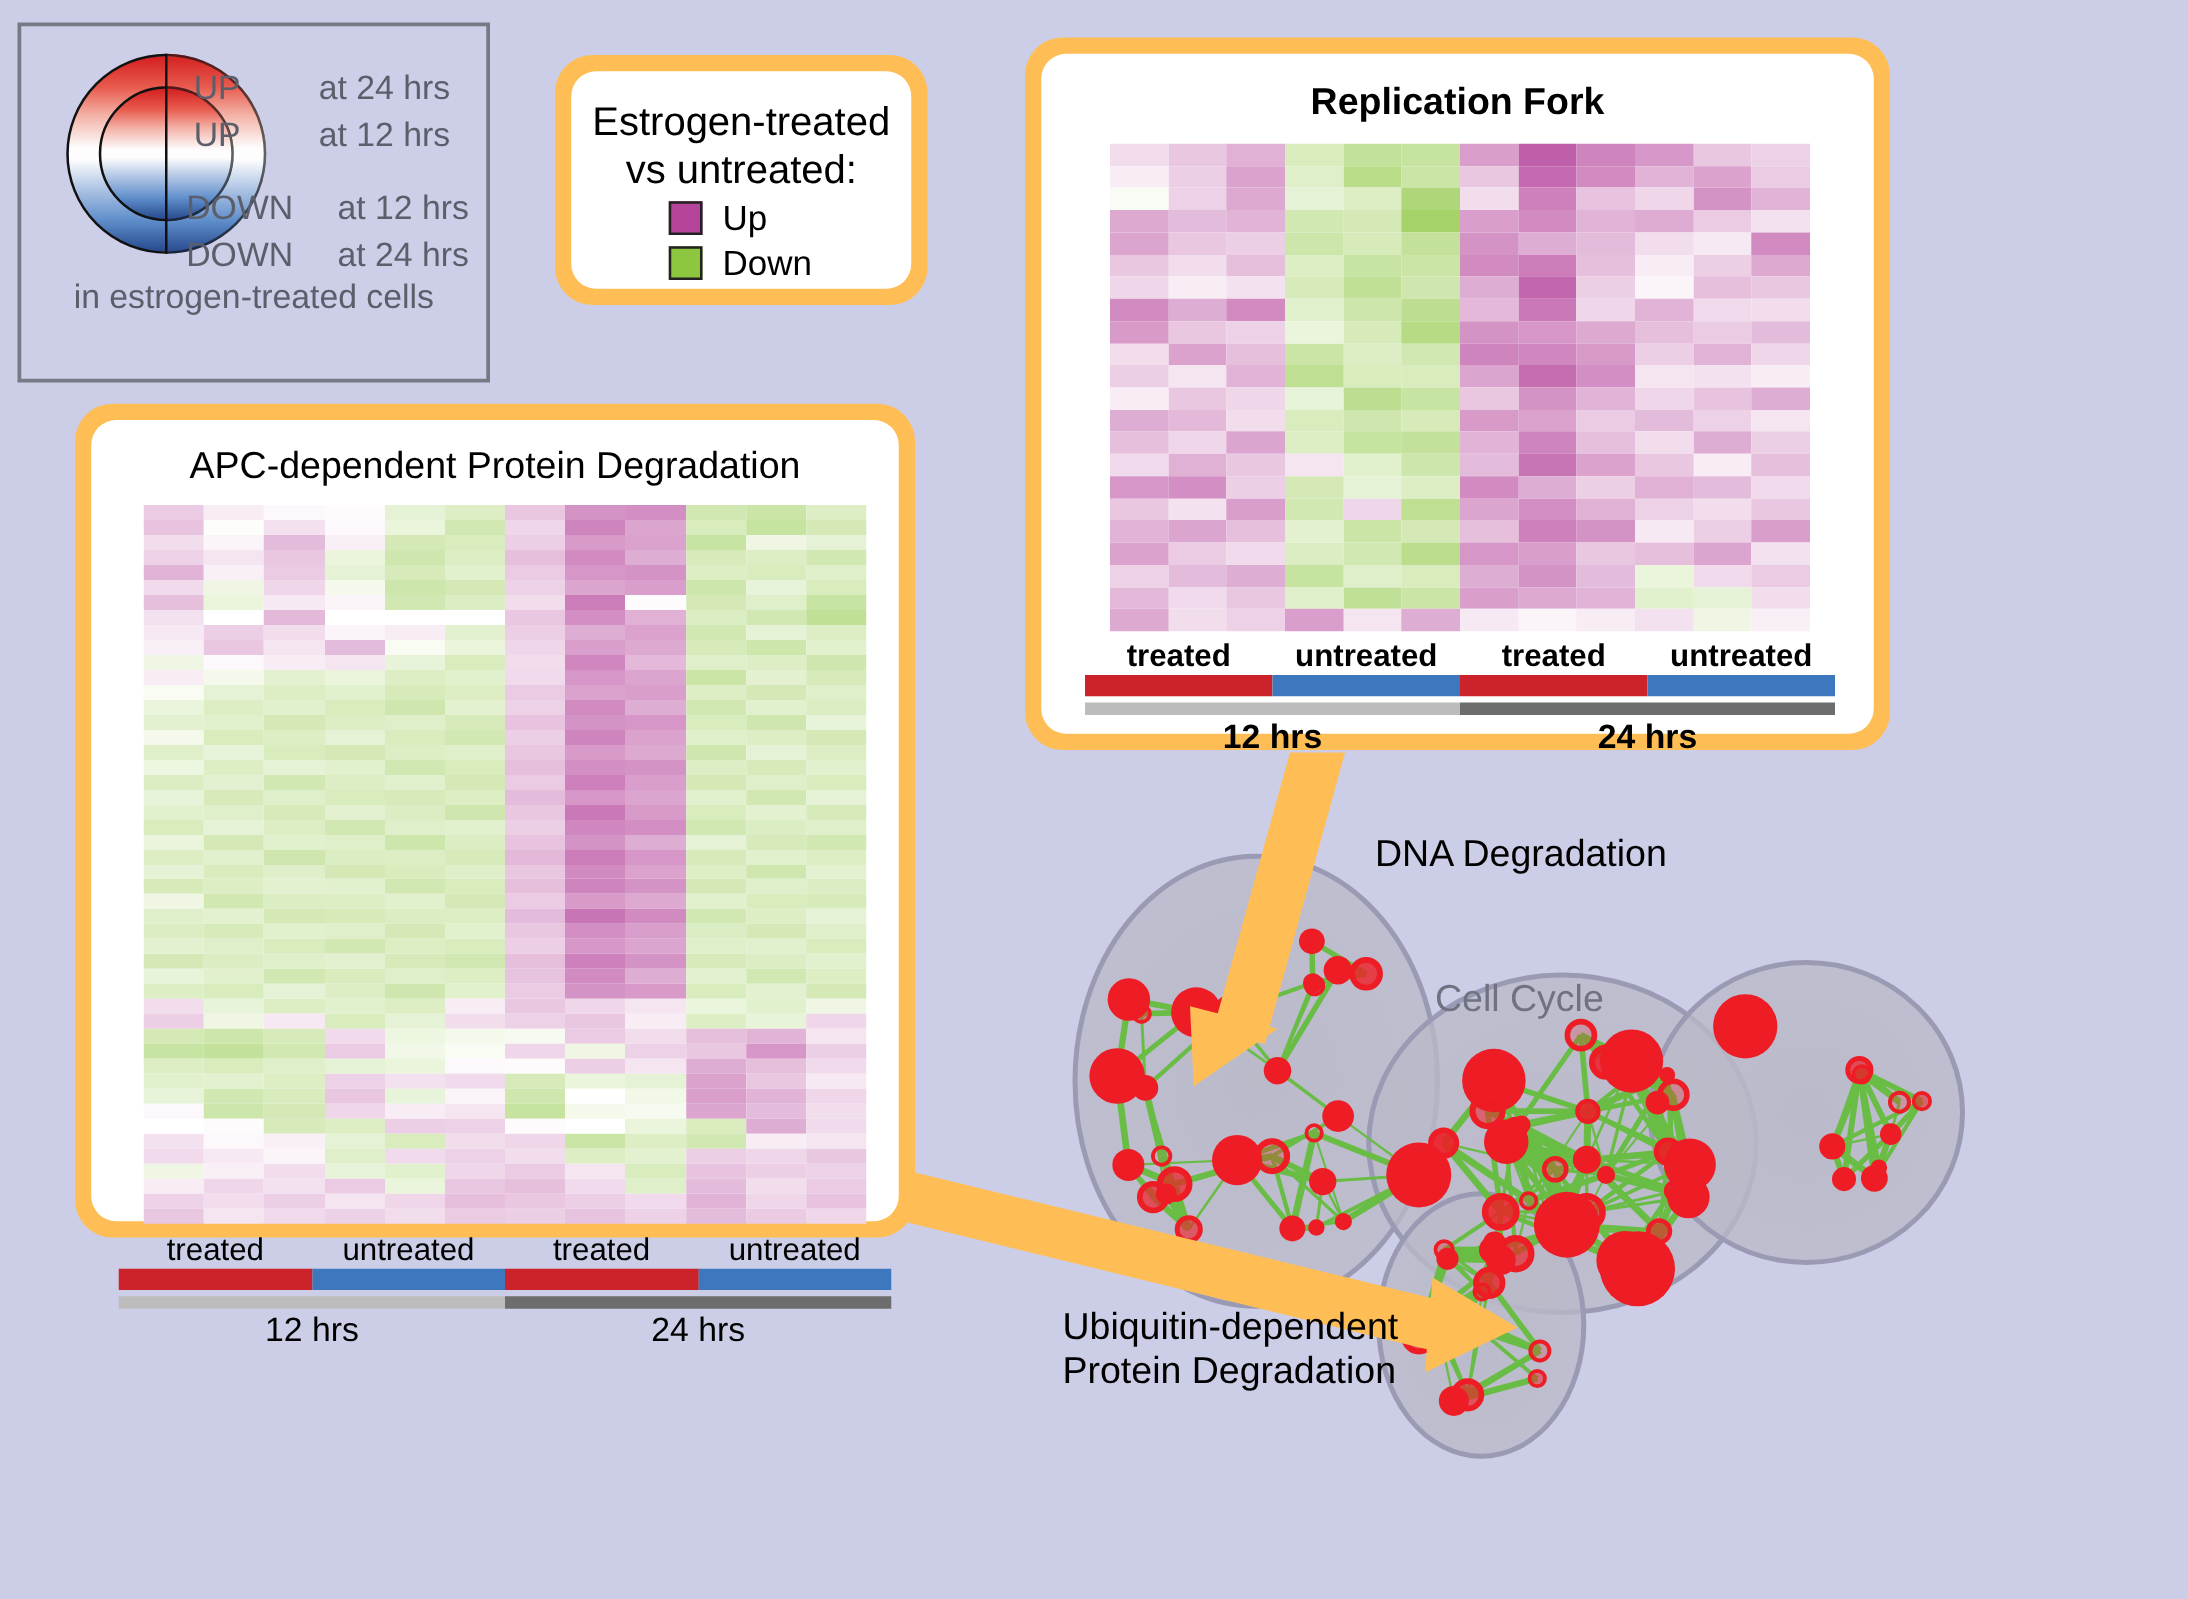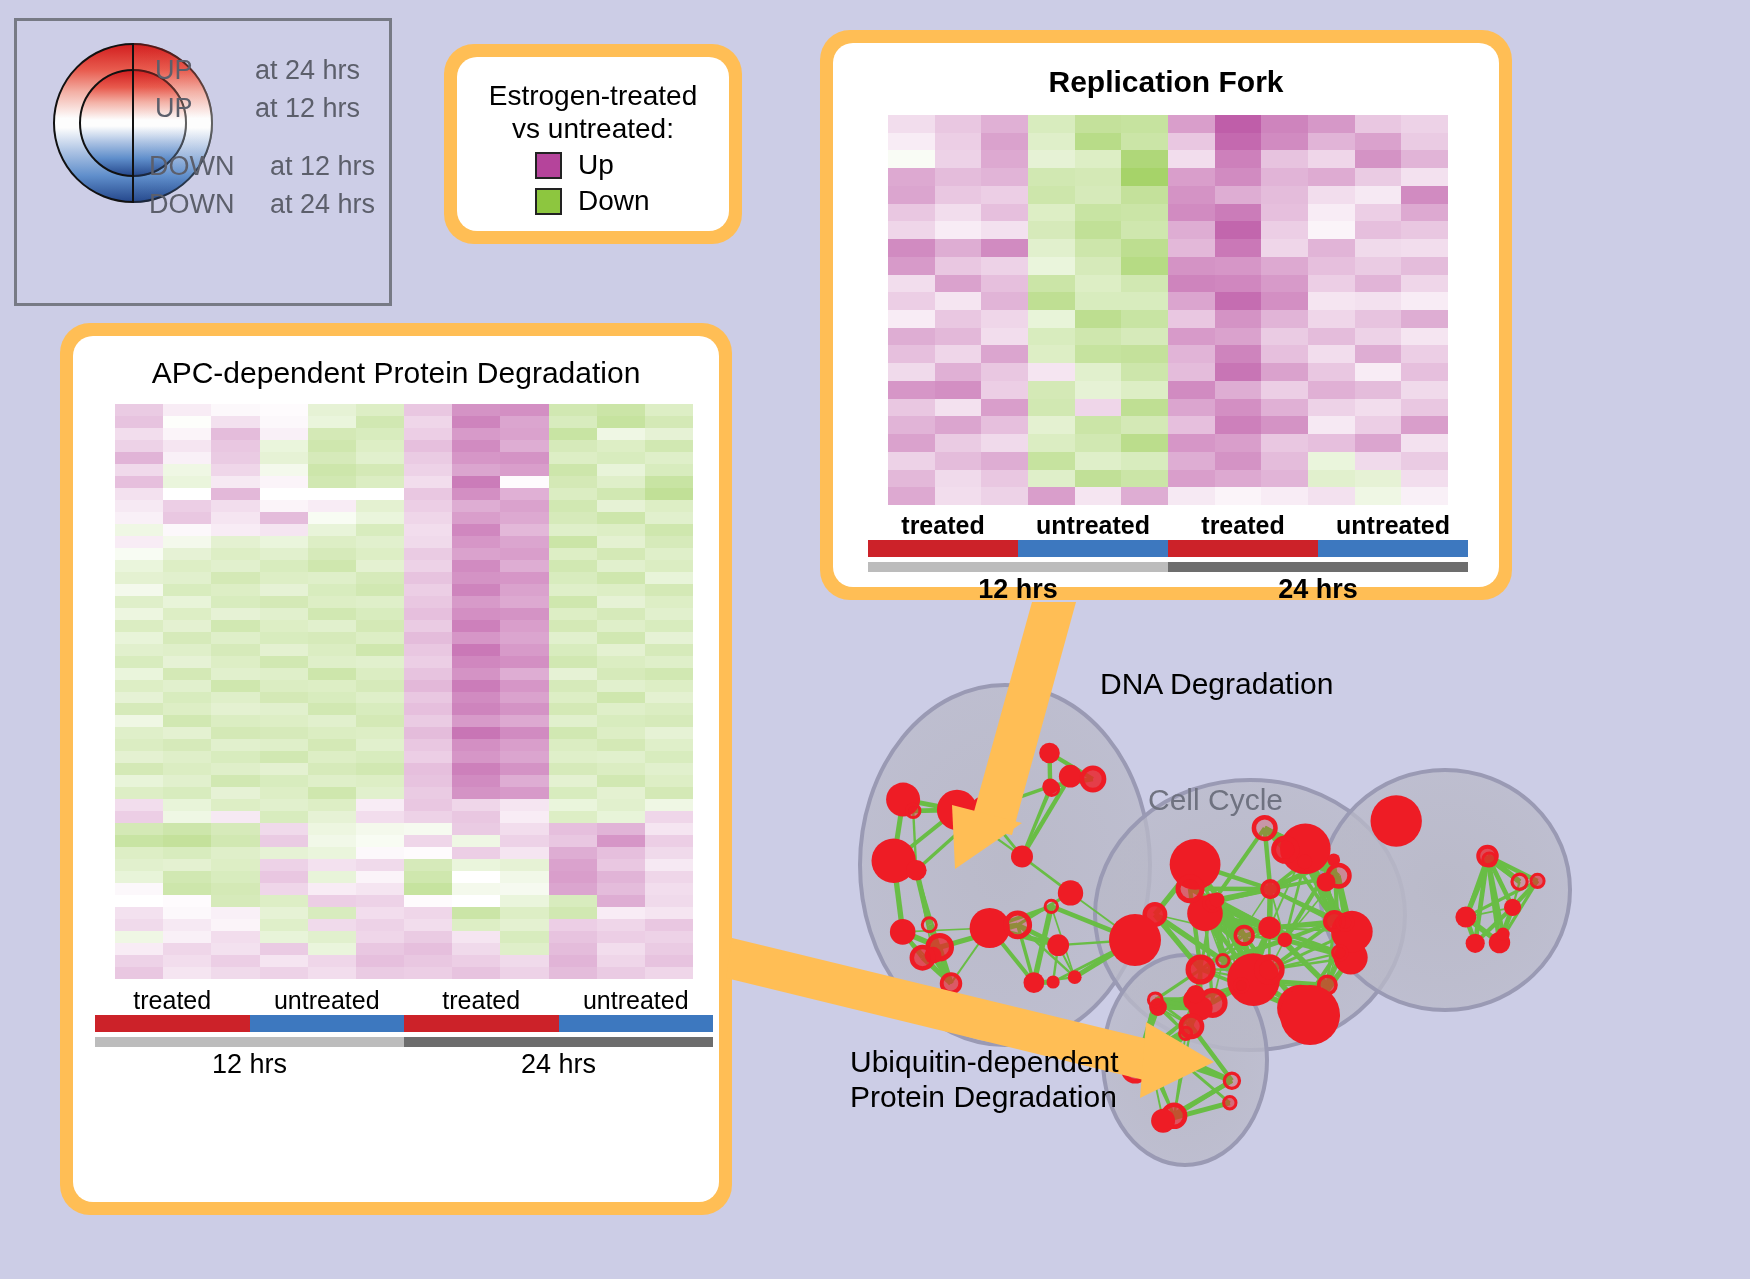--- a/index.html
+++ b/index.html
@@ -31,28 +31,28 @@
 
   
   .panel{position:absolute;background:#ffbe55;border-radius:30px;padding:13px;box-sizing:border-box;}
   .panel-inner{width:100%;height:100%;background:#fff;border-radius:20px;box-sizing:border-box;
                position:relative;}
   .panel-title{position:absolute;left:0;right:0;text-align:center;font-size:30px;color:#000;}
 
   
   #legend-panel{left:444px;top:44px;width:298px;height:200px;}
   #legend-panel .panel-inner{padding:16px 0 0 0;}
-  #legend-title{text-align:center;font-size:28px;line-height:1.18;color:#000;padding:6px 10px 0;}
+  #legend-title{text-align:center;font-size:32px;line-height:1.18;color:#000;padding:6px 10px 0;}
   .legend-row{display:flex;align-items:center;gap:16px;margin:4px 0 0 78px;}
   .swatch{width:27px;height:27px;border:2px solid #222;box-sizing:border-box;}
   .legend-text{font-size:28px;color:#000;}
 
   
   #rf-panel{left:820px;top:30px;width:692px;height:570px;}
-  #apc-panel{left:60px;top:323px;width:672px;height:892px;}
+  #apc-panel{left:60px;top:323px;width:672px;height:667px;}
 
   .hm{position:absolute;display:grid;}
   .hm-cell{width:100%;height:100%;}
 
   .axis-wrap{position:absolute;}
   .axis-labels{display:flex;}
   .axis-labels div{flex:1;text-align:center;font-size:25px;color:#000;}
   .bar-row{display:flex;}
   .bar-row div{height:17px;}
   .time-row{display:flex;margin-top:5px;}
@@ -83,20 +83,21 @@
     </div>
     <div class="cb-lab" style="left:138px;top:34px;">UP</div>
     <div class="cb-time" style="left:238px;top:34px;">at 24 hrs</div>
     <div class="cb-lab" style="left:138px;top:72px;">UP</div>
     <div class="cb-time" style="left:238px;top:72px;">at 12 hrs</div>
     <div class="cb-lab" style="left:132px;top:130px;">DOWN</div>
     <div class="cb-time" style="left:253px;top:130px;">at 12 hrs</div>
     <div class="cb-lab" style="left:132px;top:168px;">DOWN</div>
     <div class="cb-time" style="left:253px;top:168px;">at 24 hrs</div>
     <div id="cbar-foot">
+      <div>in estrogen-treated cells</div>
     </div>
   </div>
 
   <div class="panel" id="legend-panel" style="background: rgb(255, 190, 85);">
     <div class="panel-inner">
       <div id="legend-title">
         <div>Estrogen-treated</div>
         <div>vs untreated:</div>
       </div>
       <div class="legend-row">

